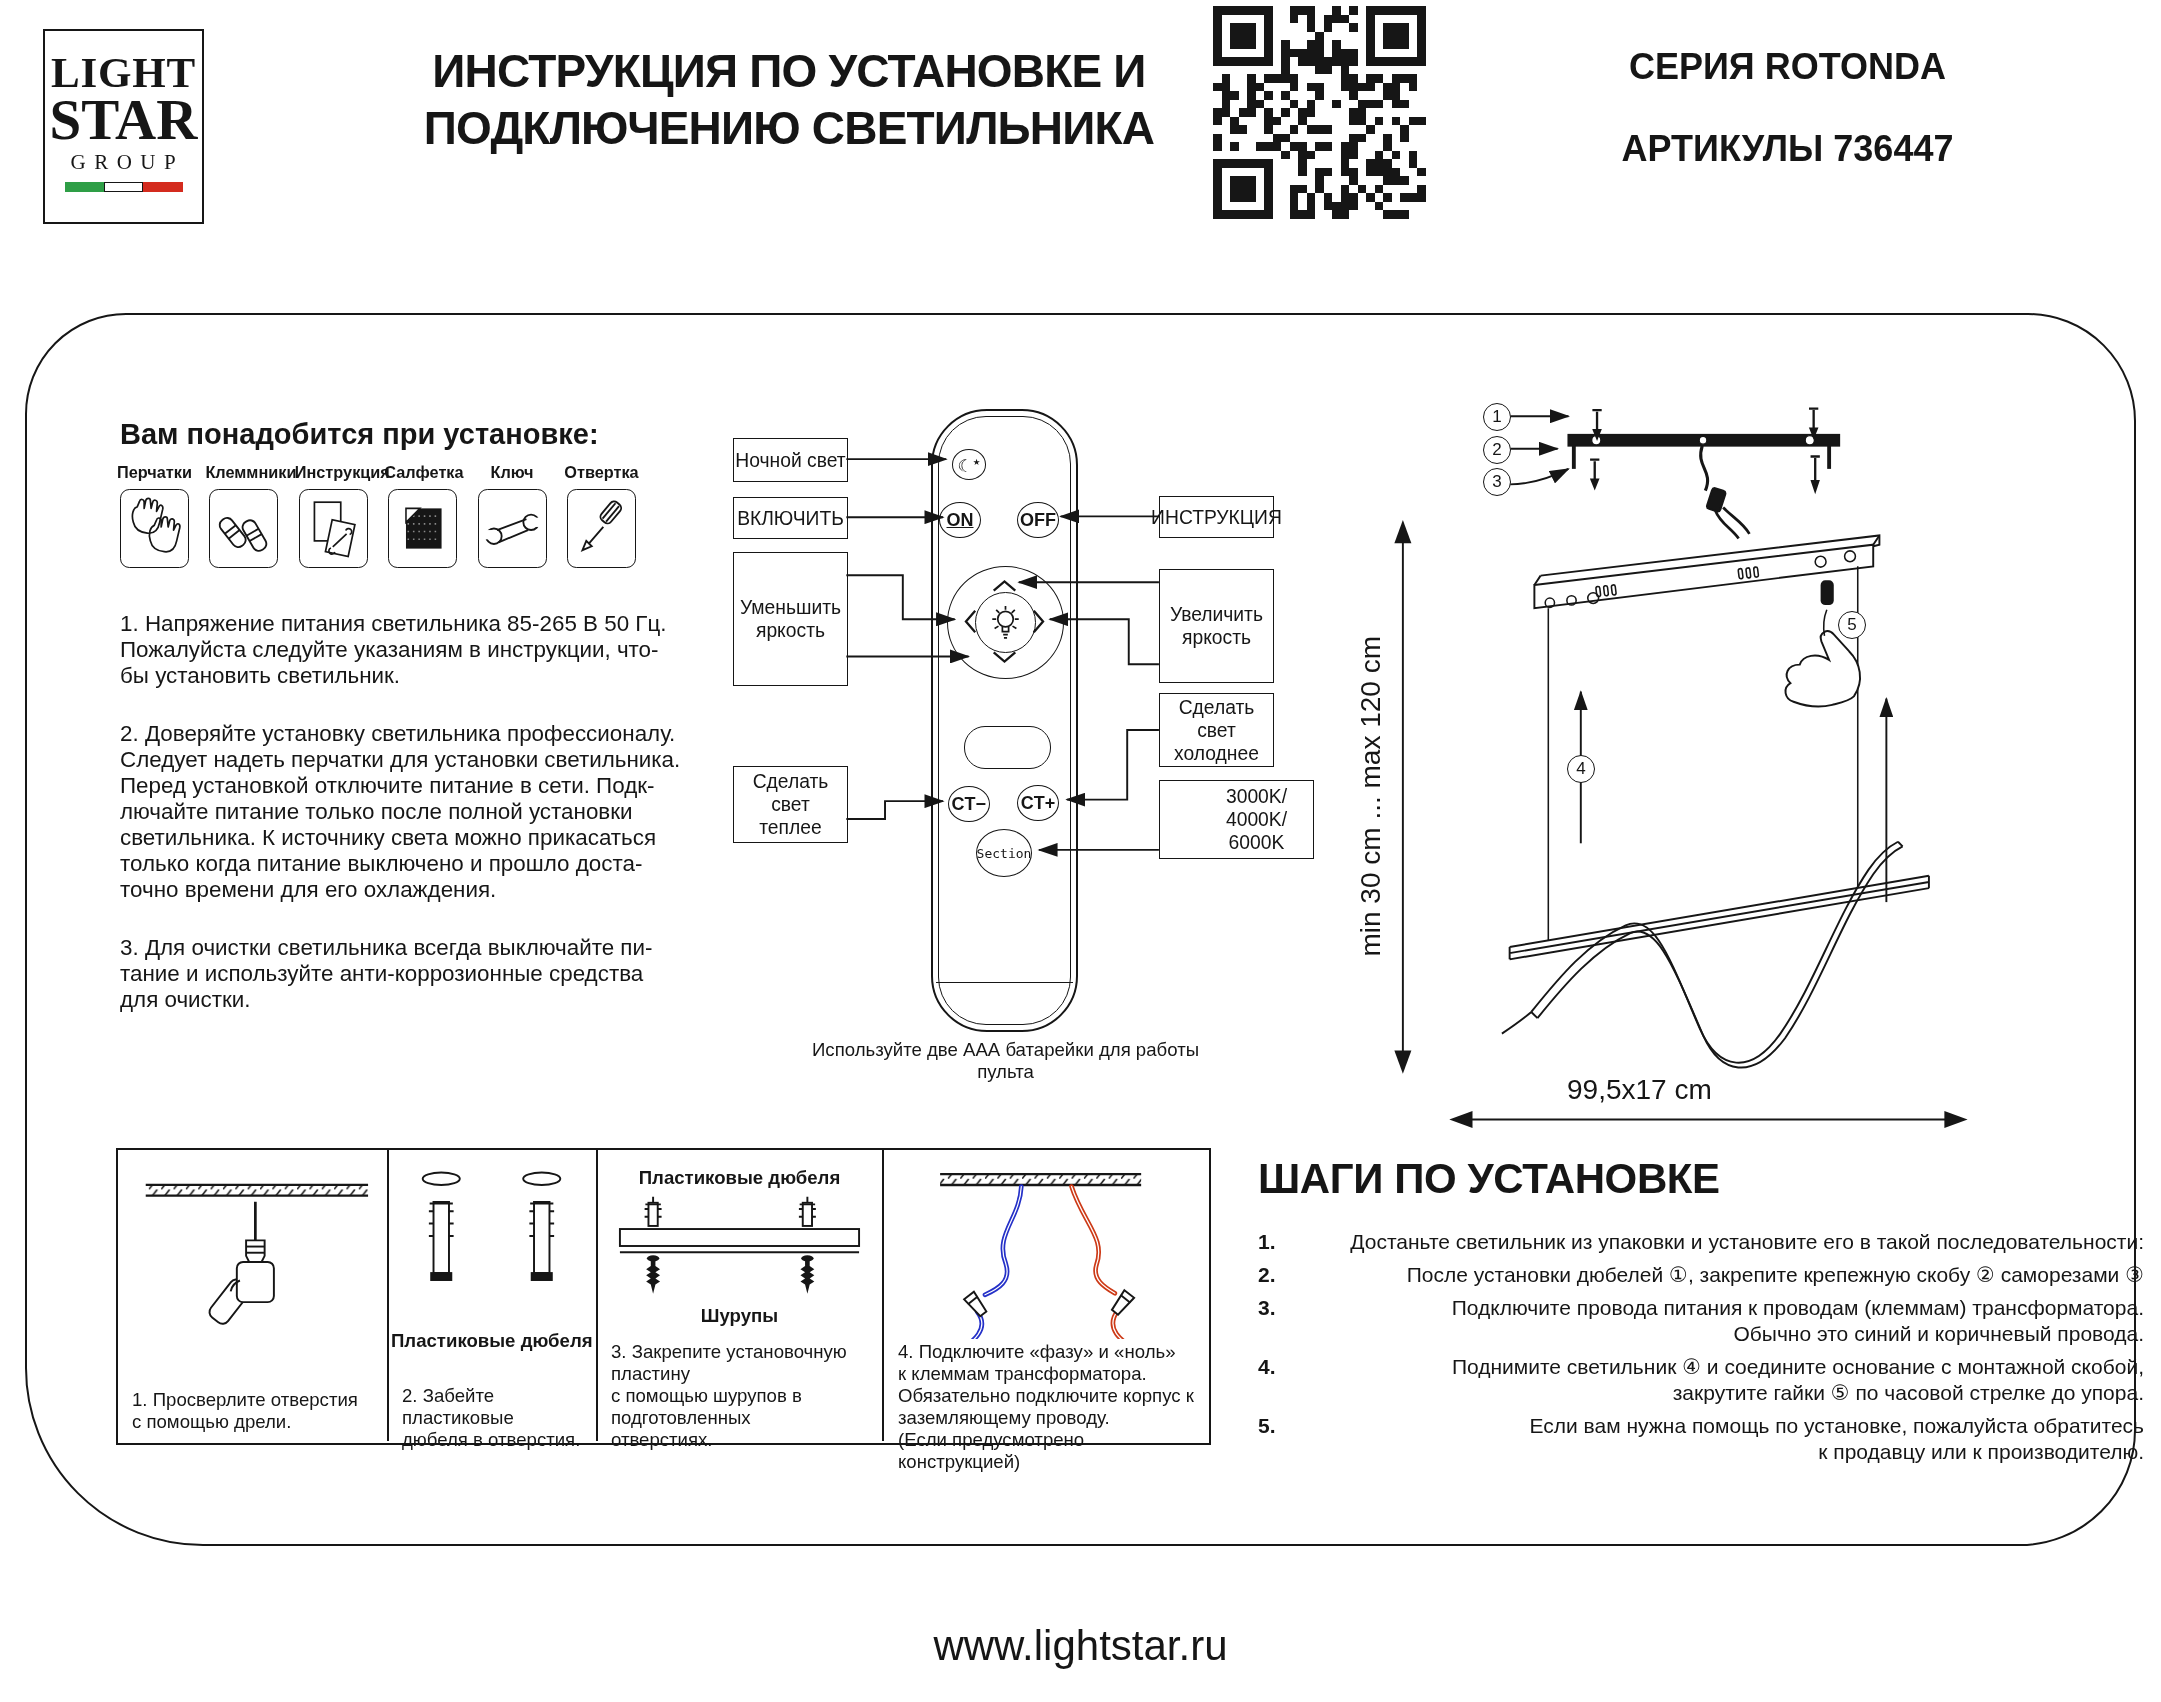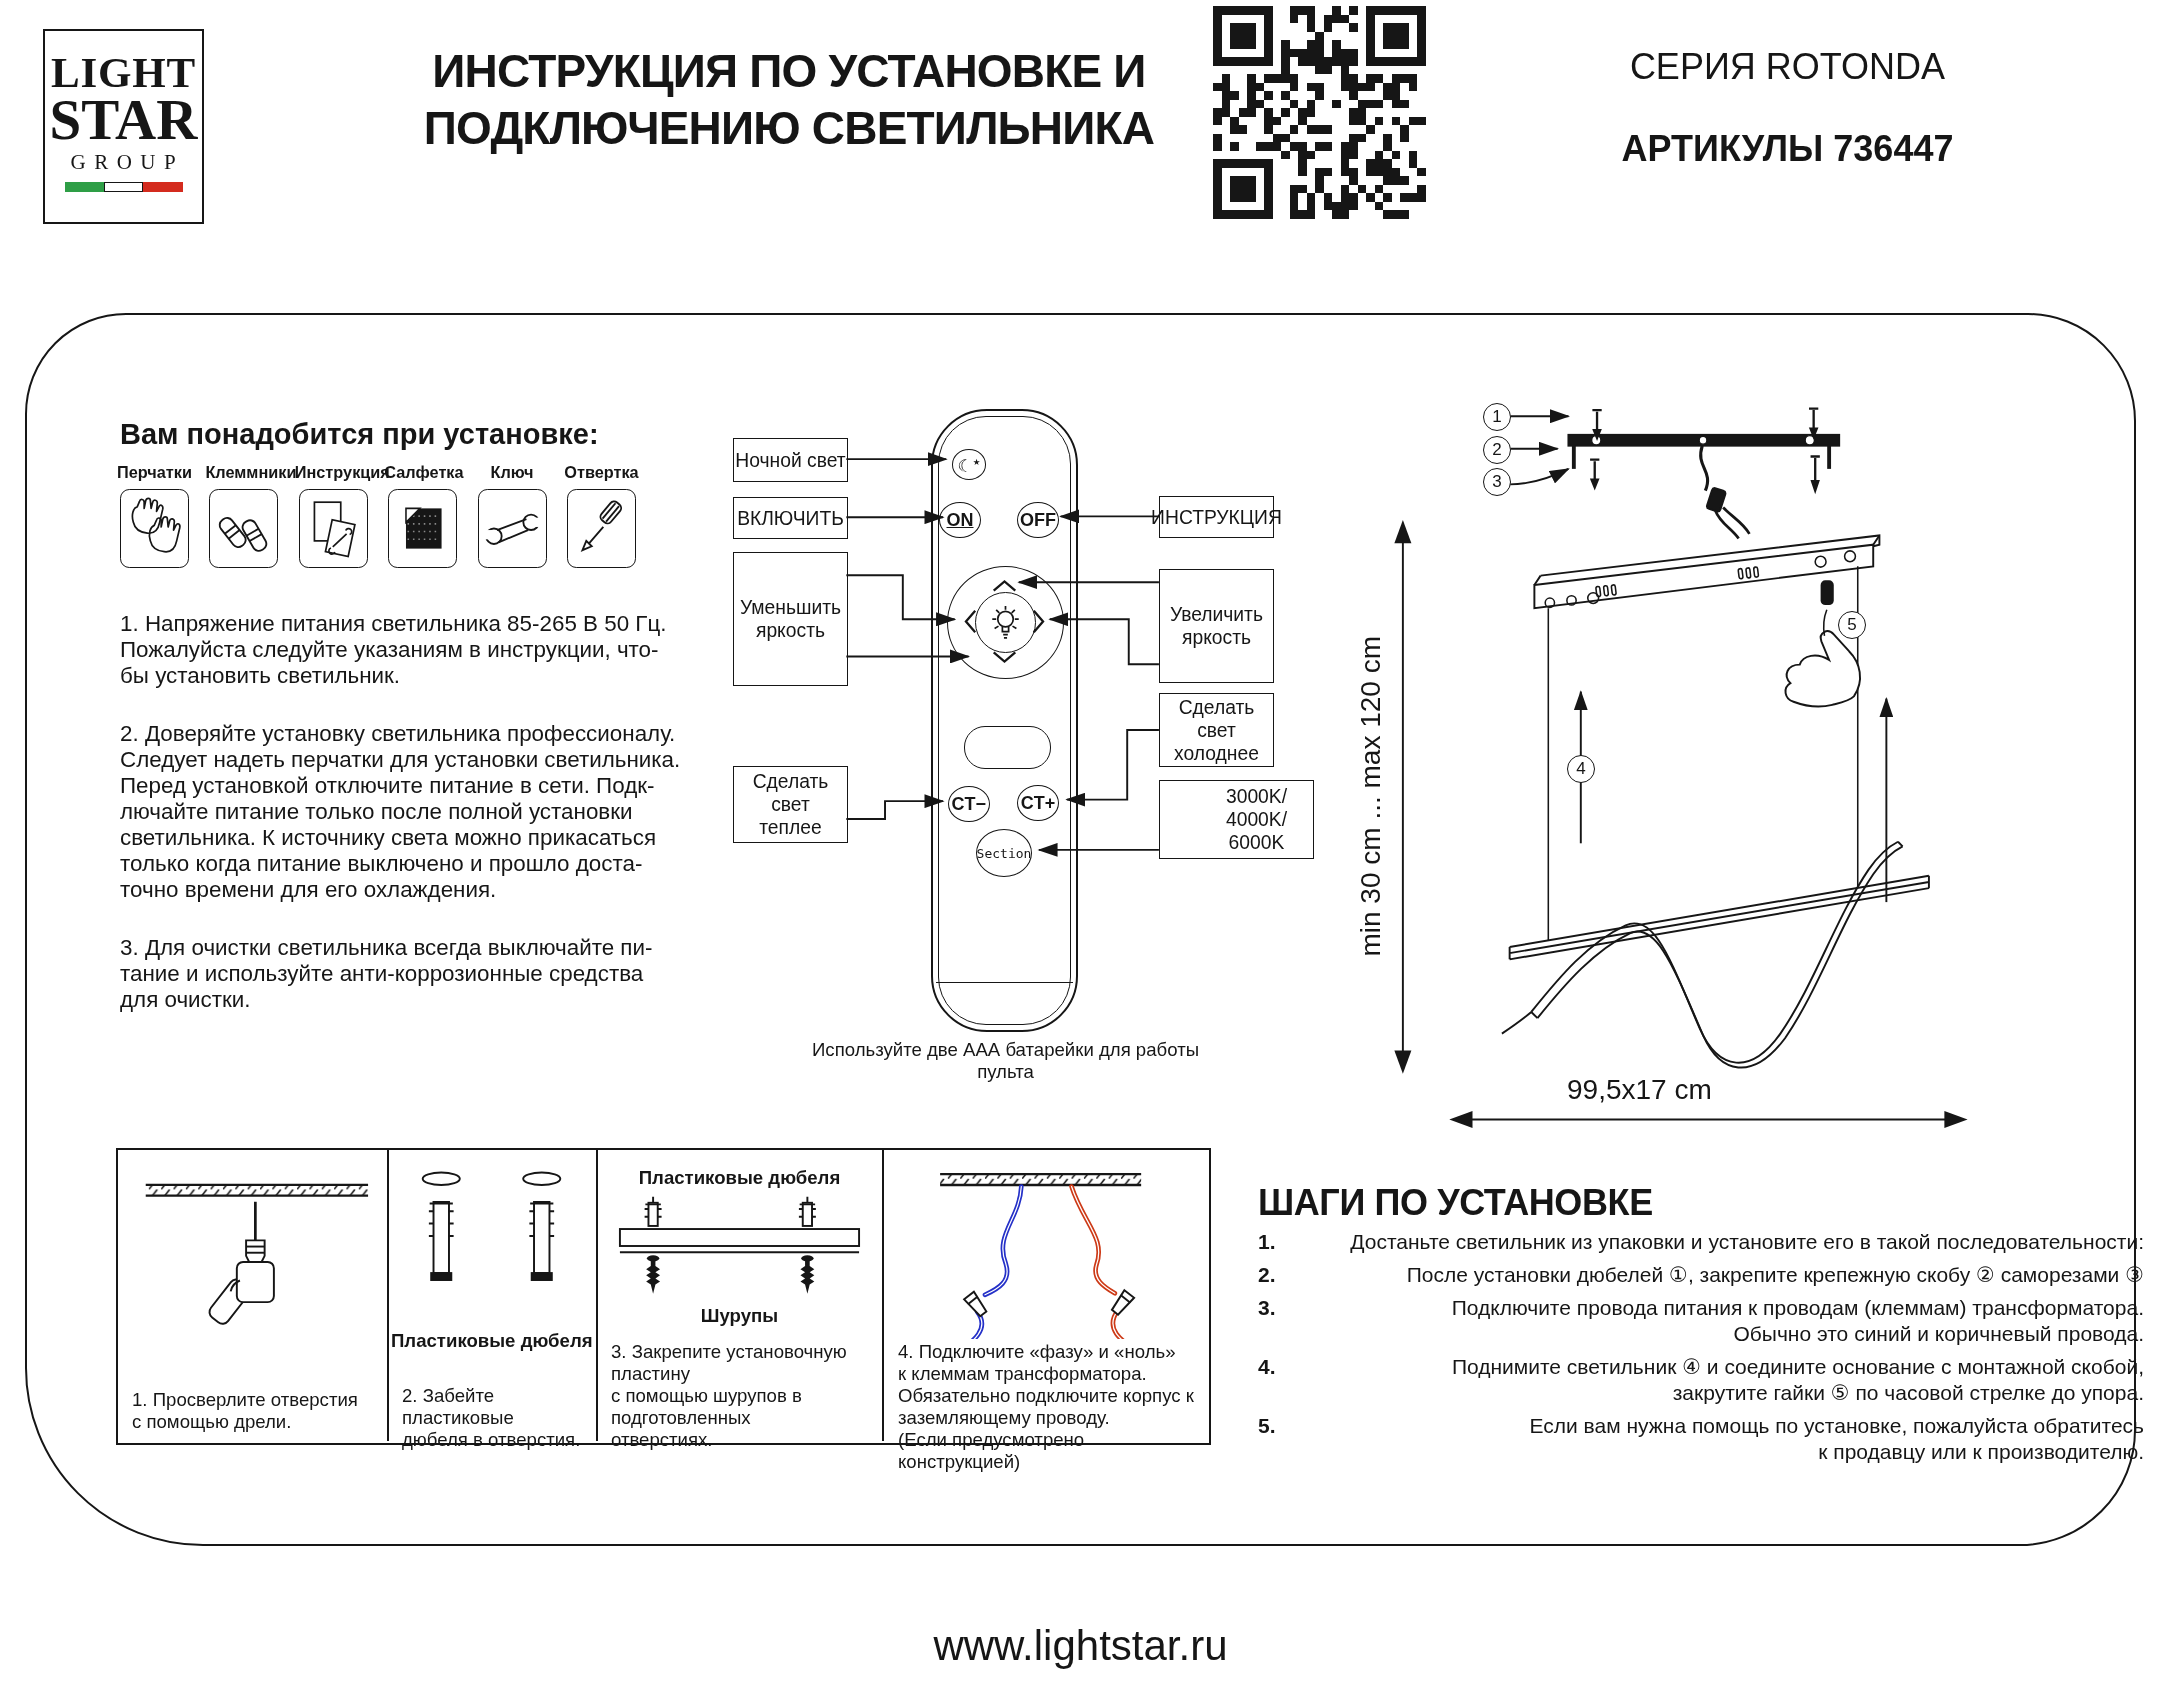--- a/index.html
+++ b/index.html
@@ -9,21 +9,21 @@
   .pre{white-space:pre-line;}
   .ctr{text-align:center;}
   
   .logo-box{left:43px;top:29px;width:157px;height:191px;border:2.3px solid #161616;text-align:center;}
   .logo-l1{font-family:"Liberation Serif","DejaVu Serif",serif;font-weight:bold;font-size:43px;line-height:43px;margin-top:20px;letter-spacing:0.8px;}
   .logo-l2{font-family:"Liberation Serif","DejaVu Serif",serif;font-weight:bold;font-size:57px;line-height:51px;letter-spacing:0px;}
   .logo-l3{font-family:"Liberation Serif","DejaVu Serif",serif;font-size:21px;letter-spacing:8.5px;margin-top:4.6px;margin-left:7.7px;}
   .flag{display:flex;width:118px;height:10px;margin:7.7px auto 0 auto;}
   .flag i{display:block;height:100%;}
   .title{left:371px;top:43px;width:836px;font-size:46px;line-height:57px;font-weight:bold;letter-spacing:-0.8px;}
-  .series{left:1501px;top:46px;width:573px;font-size:36px;font-weight:normal;}
+  .series{left:1501px;top:46px;width:573px;font-size:36px;font-weight:bold;}
   .articles{left:1501px;top:128px;width:573px;font-size:36px;font-weight:bold;}
   
   .main-frame{left:25px;top:313px;width:2107px;height:1229px;border:2.3px solid #161616;
               border-radius:101px 108px 116px 178px;}
   
   .tools-h{left:120px;top:418px;width:619px;font-size:29px;font-weight:bold;}
   .tools-row{left:116px;top:463px;display:flex;gap:12.4px;}
   .tool{width:77px;}
   .tool .tl{font-size:16.3px;font-weight:bold;text-align:center;white-space:nowrap;height:26px;}
   .tool .tb{width:67px;height:77px;border:1.9px solid #161616;border-radius:9.3px;margin:0 auto;
@@ -44,21 +44,21 @@
   .callout{border:1.9px solid #161616;display:flex;align-items:center;justify-content:center;
            font-size:19.3px;line-height:23px;text-align:center;background:#fff;}
   .bat-note{left:789px;top:1039px;width:433px;font-size:18.6px;text-align:center;}
   
   .marker{width:26px;height:26px;border:1.9px solid #161616;border-radius:50%;background:#fff;
           display:flex;align-items:center;justify-content:center;font-size:17px;}
   .adjust-note{left:1905px;top:921px;width:255px;font-size:21.7px;line-height:31px;}
   .dim-h{left:1567px;top:1074px;width:286px;font-size:28px;text-align:left;}
   .dim-v{left:1209px;top:780px;width:325px;height:32.5px;font-size:28px;text-align:center;transform:rotate(-90deg);}
   
-  .steps-h{left:1258px;top:1155px;width:697px;font-size:36px;font-weight:600;letter-spacing:-0.4px;margin-top:27px;}
+  .steps-h{left:1258px;top:1155px;width:697px;font-size:42px;font-weight:600;letter-spacing:-0.4px;}
   .steps{left:1258px;top:1229px;width:886px;font-size:21px;line-height:26px;}
   .step{display:flex;margin-bottom:7px;}
   .step .sn{width:60px;font-weight:600;flex:none;}
   .step .st{flex:1;text-align:right;}
   
   .panels-frame{left:116px;top:1148px;width:1091px;height:293px;border:2.3px solid #161616;}
   .pdiv{position:absolute;top:1148px;height:293px;border-left:2.3px solid #161616;}
   .pcap{font-size:18.6px;line-height:22px;}
   .plabel{font-size:18.6px;font-weight:bold;text-align:center;white-space:nowrap;}
   

